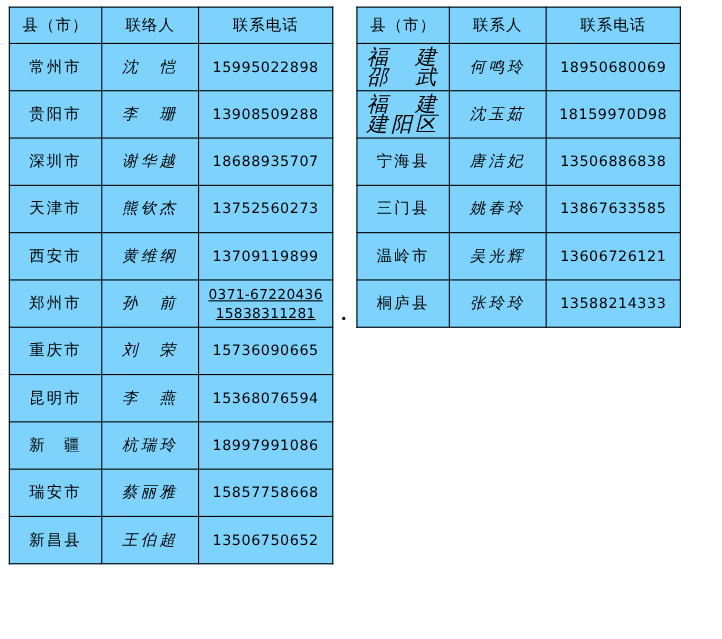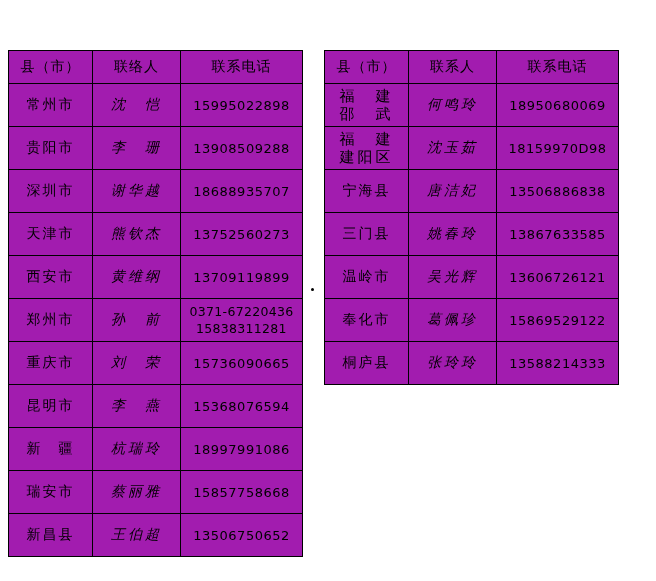--- a/index.html
+++ b/index.html
@@ -16,22 +16,21 @@
   }
   .page {
     position: relative;
     width: 656px;
     height: 581px;
   }
   .tbl {
     border-collapse: collapse;
     table-layout: fixed;
     position: absolute;
-    background: #a21caf;
-    margin-top: 44px;
+    background: #7dd3fc;
   }
   .tbl td, .tbl th {
     border: 1px solid #000000;
     text-align: center;
     vertical-align: middle;
     padding: 0;
     font-weight: normal;
     color: #000000;
   }
   
@@ -70,25 +69,26 @@
   }
   .row-cell.name {
     letter-spacing: 3px;
     font-style: italic;
   }
   .phone-two-line {
     font-size: 12.5px;
     line-height: 17px;
     letter-spacing: 0.3px;
   }
-  .phone-two-line span { display: block; }
+  .phone-two-line span { display: block; text-decoration: underline; }
   .region-two-line {
-    font-size: 15px;
+    font-size: 19px;
     line-height: 18px;
     letter-spacing: 3px;
+    font-style: italic;
   }
   .region-two-line span { display: block; }
   .dot {
     position: absolute;
     left: 311px;
     top: 288px;
     width: 3px;
     height: 3px;
     background: #000000;
     border-radius: 50%;
@@ -213,25 +213,20 @@
         <td class="row-cell">三门县</td>
         <td class="row-cell name">姚春玲</td>
         <td class="row-cell phone">13867633585</td>
       </tr>
       <tr>
         <td class="row-cell">温岭市</td>
         <td class="row-cell name">吴光辉</td>
         <td class="row-cell phone">13606726121</td>
       </tr>
       <tr>
-        <td class="row-cell">奉化市</td>
-        <td class="row-cell name">葛佩珍</td>
-        <td class="row-cell phone">15869529122</td>
-      </tr>
-      <tr>
         <td class="row-cell">桐庐县</td>
         <td class="row-cell name">张玲玲</td>
         <td class="row-cell phone">13588214333</td>
       </tr>
     </tbody>
   </table>
 
   <div class="dot"></div>
 
 </div>

